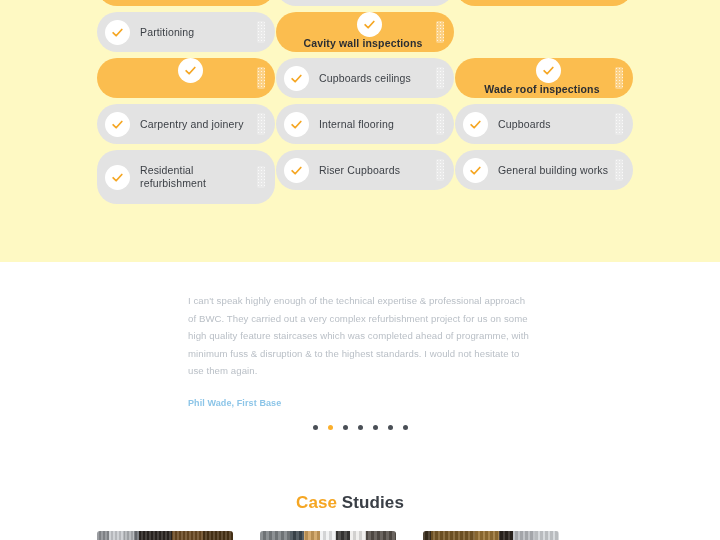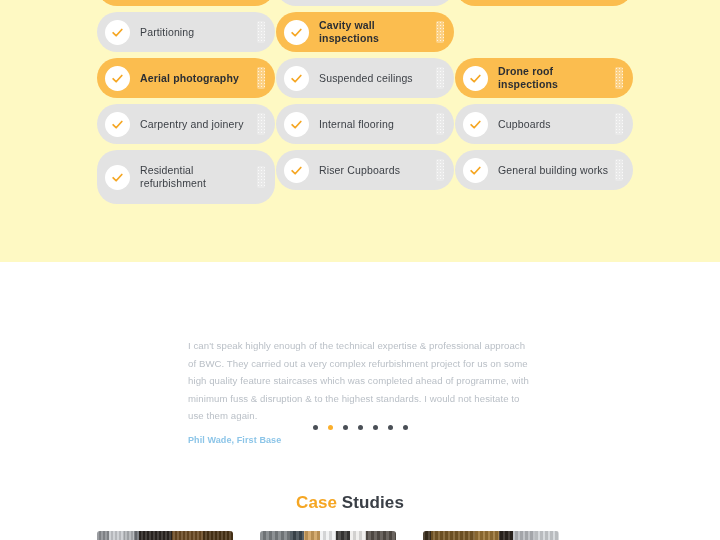--- a/index.html
+++ b/index.html
@@ -37,21 +37,21 @@
     position: relative;
     display: flex;
     align-items: center;
     height: 40px;
     border-radius: 20px;
     background: #e3e3e3;
     padding-left: 8px;
     overflow: hidden;
   }
   .svc-card.tall { height: 54px; }
-  .svc-card.active { background: #fbbd4f; }
+  .svc-card.active { background: #fbbd4f; flex-direction: column; }
   
   .svc-card.active::before {
     content: "";
     position: absolute; inset: 0;
     background-image: radial-gradient(#f6a92b 0.6px, transparent 0.7px);
     background-size: 6px 6px;
     opacity: .55;
     pointer-events: none;
   }
   
@@ -103,24 +103,23 @@
   .quote-wrap {
     position: absolute;
     left: 188px; top: 30px;
     width: 345px;
   }
   .quote-text {
     font-size: 9.6px;
     line-height: 17.5px;
     color: #b9bfc6;
     letter-spacing: .08px;
-    margin-top: 45px;
   }
   .quote-author {
-    margin-top: 10px;
+    margin-top: 18px;
     font-size: 9px;
     font-weight: 700;
     color: #8cc5e8;
     letter-spacing: .1px;
   }
   .dots {
     position: absolute;
     left: 0; right: 0; top: 163px;
     display: flex;
     justify-content: center;
@@ -238,43 +237,42 @@
           </div>
         </div>
         <div class="svc-row">
           <div class="svc-col c1">
             <div class="svc-card active">
               <span class="check-badge">
                 <svg width="13" height="13" viewBox="0 0 24 24" fill="none" aria-hidden="true">
                   <path d="M4 12.5 L9.5 18 L20 6.5" stroke="#f5a623" stroke-width="3.2" stroke-linecap="round" stroke-linejoin="round"></path>
                 </svg>
               </span>
-              <span class="svc-label">Aerial photography</span>
-              <span class="svc-grip"></span>
-            </div>
-          </div>
-          <div class="svc-col c2">
-            <div class="svc-card">
-              <span class="check-badge">
-                <svg width="13" height="13" viewBox="0 0 24 24" fill="none" aria-hidden="true">
-                  <path d="M4 12.5 L9.5 18 L20 6.5" stroke="#f5a623" stroke-width="3.2" stroke-linecap="round" stroke-linejoin="round"></path>
-                </svg>
-              </span>
-              <span class="svc-label">Suspended ceilings</span>
+              <span class="svc-grip"></span>
+            </div>
+          </div>
+          <div class="svc-col c2">
+            <div class="svc-card">
+              <span class="check-badge">
+                <svg width="13" height="13" viewBox="0 0 24 24" fill="none" aria-hidden="true">
+                  <path d="M4 12.5 L9.5 18 L20 6.5" stroke="#f5a623" stroke-width="3.2" stroke-linecap="round" stroke-linejoin="round"></path>
+                </svg>
+              </span>
+              <span class="svc-label">Cupboards ceilings</span>
               <span class="svc-grip"></span>
             </div>
           </div>
           <div class="svc-col c3">
             <div class="svc-card active">
               <span class="check-badge">
                 <svg width="13" height="13" viewBox="0 0 24 24" fill="none" aria-hidden="true">
                   <path d="M4 12.5 L9.5 18 L20 6.5" stroke="#f5a623" stroke-width="3.2" stroke-linecap="round" stroke-linejoin="round"></path>
                 </svg>
               </span>
-              <span class="svc-label">Drone roof inspections</span>
+              <span class="svc-label">Wade roof inspections</span>
               <span class="svc-grip"></span>
             </div>
           </div>
         </div>
         <div class="svc-row">
           <div class="svc-col c1">
             <div class="svc-card">
               <span class="check-badge">
                 <svg width="13" height="13" viewBox="0 0 24 24" fill="none" aria-hidden="true">
                   <path d="M4 12.5 L9.5 18 L20 6.5" stroke="#f5a623" stroke-width="3.2" stroke-linecap="round" stroke-linejoin="round"></path>

